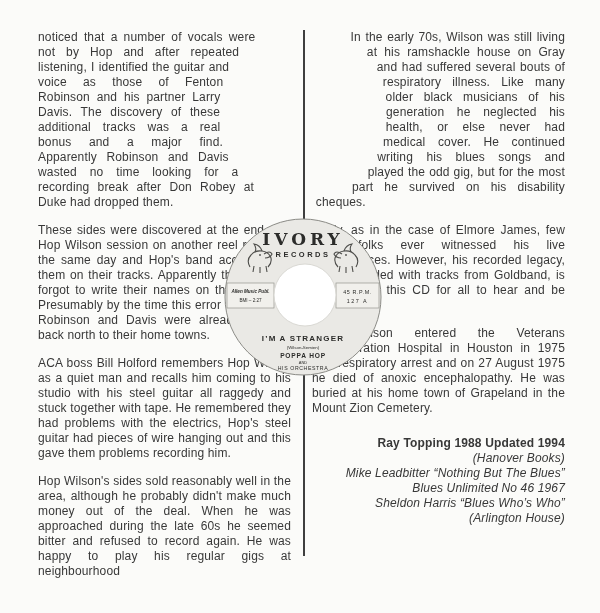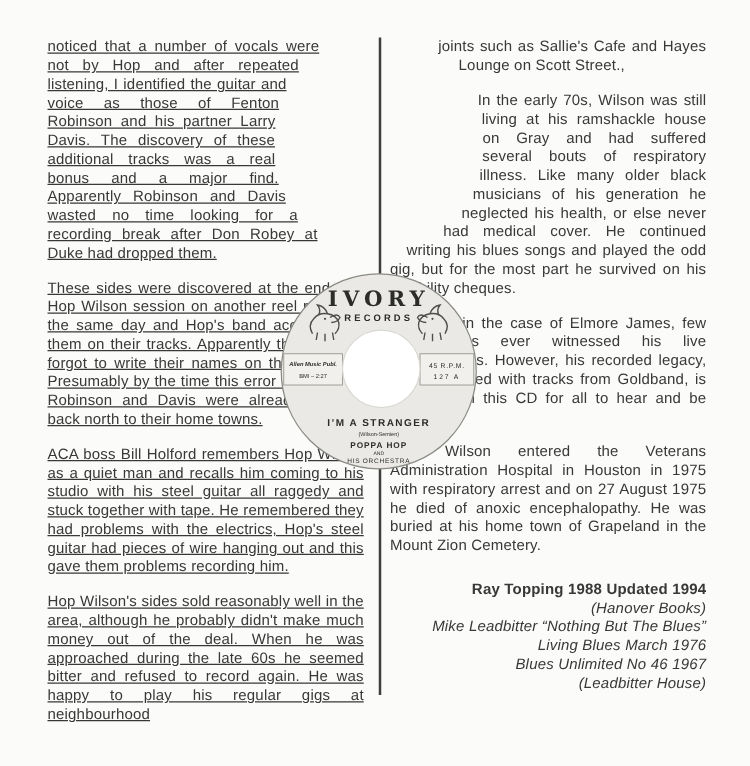--- a/index.html
+++ b/index.html
@@ -6,21 +6,21 @@
   html,body { width:600px; height:613px; background:#fbfbf9; overflow:hidden; }
   body { font-family:"Liberation Sans", sans-serif; color:#383838; position:relative; }
 
   .page { position:absolute; left:0; top:0; width:600px; height:613px; background:#fbfbf9; }
 
   .column {
     position:absolute; top:30px; width:253px;
     font-size:12px; line-height:15px; letter-spacing:0.15px;
     text-align:justify; color:#383838;
   }
-  .column-left  { left:38px;text-decoration:underline;  }
+  .column-left  { left:38px;  }
   .column-right { left:312px; }
   .column p { margin:0 0 13px 0; }
 
   
   .cutout-left {
     float:right; width:71px; height:166px; margin-top:184px;
     shape-outside: circle(83px at 83px 83px);
   }
   .cutout-right {
     float:left; width:74px; height:166px; margin-top:184px;
@@ -53,32 +53,31 @@
     <p>noticed that a number of vocals were not by Hop and after repeated listening, I identified the guitar and voice as those of Fenton Robinson and his partner Larry Davis. The discovery of these additional tracks was a real bonus and a major find. Apparently Robinson and Davis wasted no time looking for a recording break after Don Robey at Duke had dropped them.</p>
     <p>These sides were discovered at the end of a Hop Wilson session on another reel recorded the same day and Hop's band accompanies them on their tracks. Apparently the engineer forgot to write their names on the tape box. Presumably by the time this error was spotted Robinson and Davis were already heading back north to their home towns.</p>
     <p>ACA boss Bill Holford remembers Hop Wilson as a quiet man and recalls him coming to his studio with his steel guitar all raggedy and stuck together with tape. He remembered they had problems with the electrics, Hop's steel guitar had pieces of wire hanging out and this gave them problems recording him.</p>
     <p>Hop Wilson's sides sold reasonably well in the area, although he probably didn't make much money out of the deal. When he was approached during the late 60s he seemed bitter and refused to record again. He was happy to play his regular gigs at neighbourhood</p>
   </div>
 
   <div class="divider"></div>
 
   <div class="column column-right">
     <div class="cutout-right"></div>
-    <p>joints such as Sallie's Cafe and Hayes Lounge on Scott Street.,</p>
     <p>In the early 70s, Wilson was still living at his ramshackle house on Gray and had suffered several bouts of respiratory illness. Like many older black musicians of his generation he neglected his health, or else never had medical cover. He continued writing his blues songs and played the odd gig, but for the most part he survived on his disability cheques.</p>
     <p>Sadly, as in the case of Elmore James, few white folks ever witnessed his live performances. However, his recorded legacy, now expanded with tracks from Goldband, is captured on this CD for all to hear and be amazed.</p>
     <p>Hop Wilson entered the Veterans Administration Hospital in Houston in 1975 with respiratory arrest and on 27 August 1975 he died of anoxic encephalopathy. He was buried at his home town of Grapeland in the Mount Zion Cemetery.</p>
 
     <div class="credits">
       <div class="credit-byline">Ray Topping 1988 Updated 1994</div>
       <div class="credit-line">(Hanover Books)</div>
       <div class="credit-line">Mike Leadbitter “Nothing But The Blues”</div>
-      <div class="credit-line">Living Blues March 1976</div>
       <div class="credit-line">Blues Unlimited No 46 1967</div>
-      <div class="credit-line">(Leadbitter House)</div>
+      <div class="credit-line">Sheldon Harris “Blues Who’s Who”</div>
+      <div class="credit-line">(Arlington House)</div>
     </div>
   </div>
 
   <svg class="record-label" width="162" height="166" viewBox="0 0 162 166">
 
     <circle cx="81" cy="83" r="78" fill="#eae9e5" stroke="#8b8b86" stroke-width="1"></circle>
 
     <text x="81" y="31" text-anchor="middle" class="lbl-serif" font-size="17" font-weight="bold" letter-spacing="4">IVORY</text>
     <text x="81" y="43" text-anchor="middle" class="lbl-sans" font-size="7.5" font-weight="bold" letter-spacing="2.5">RECORDS</text>
 

